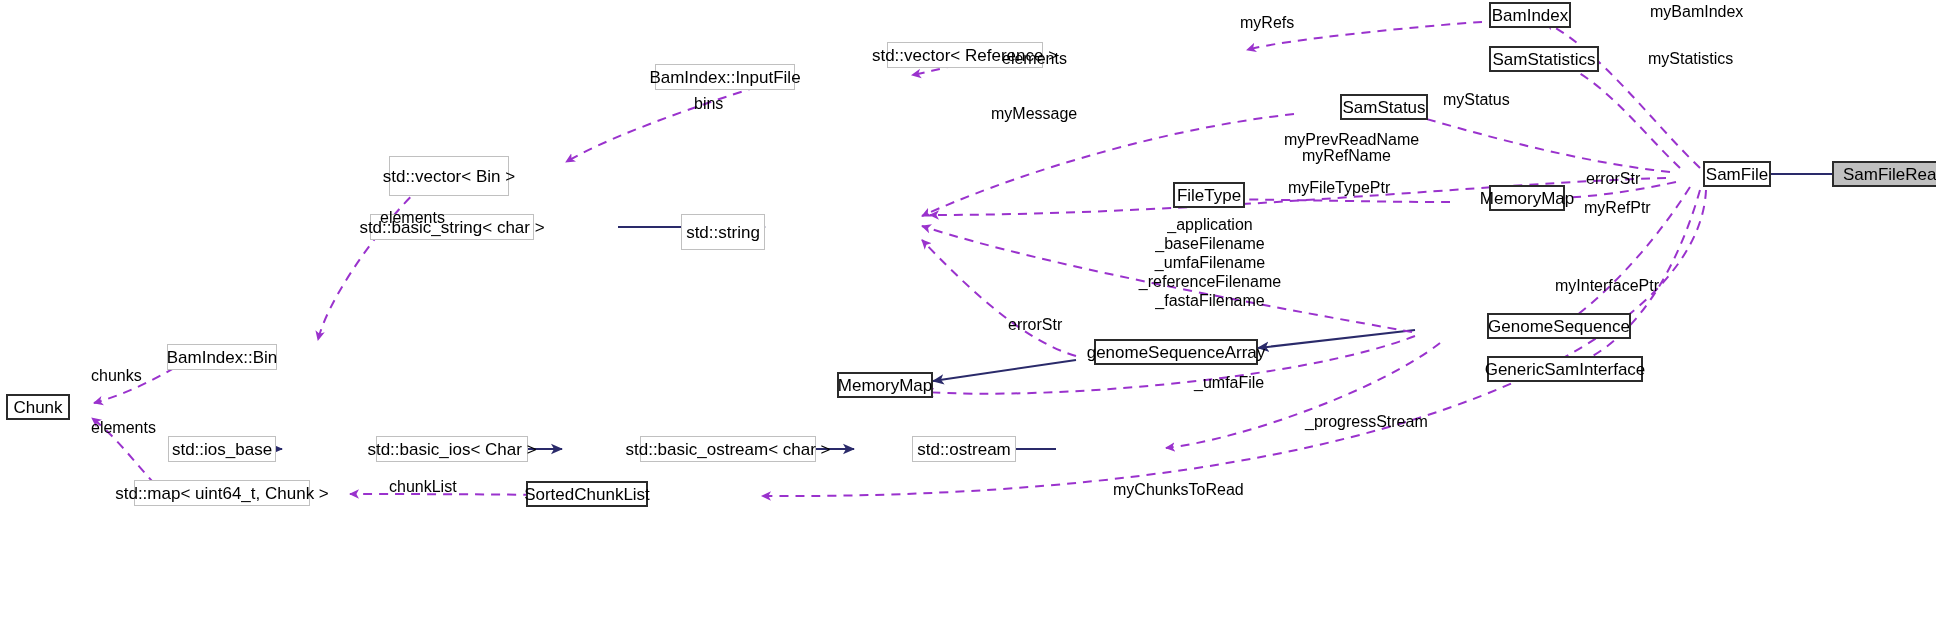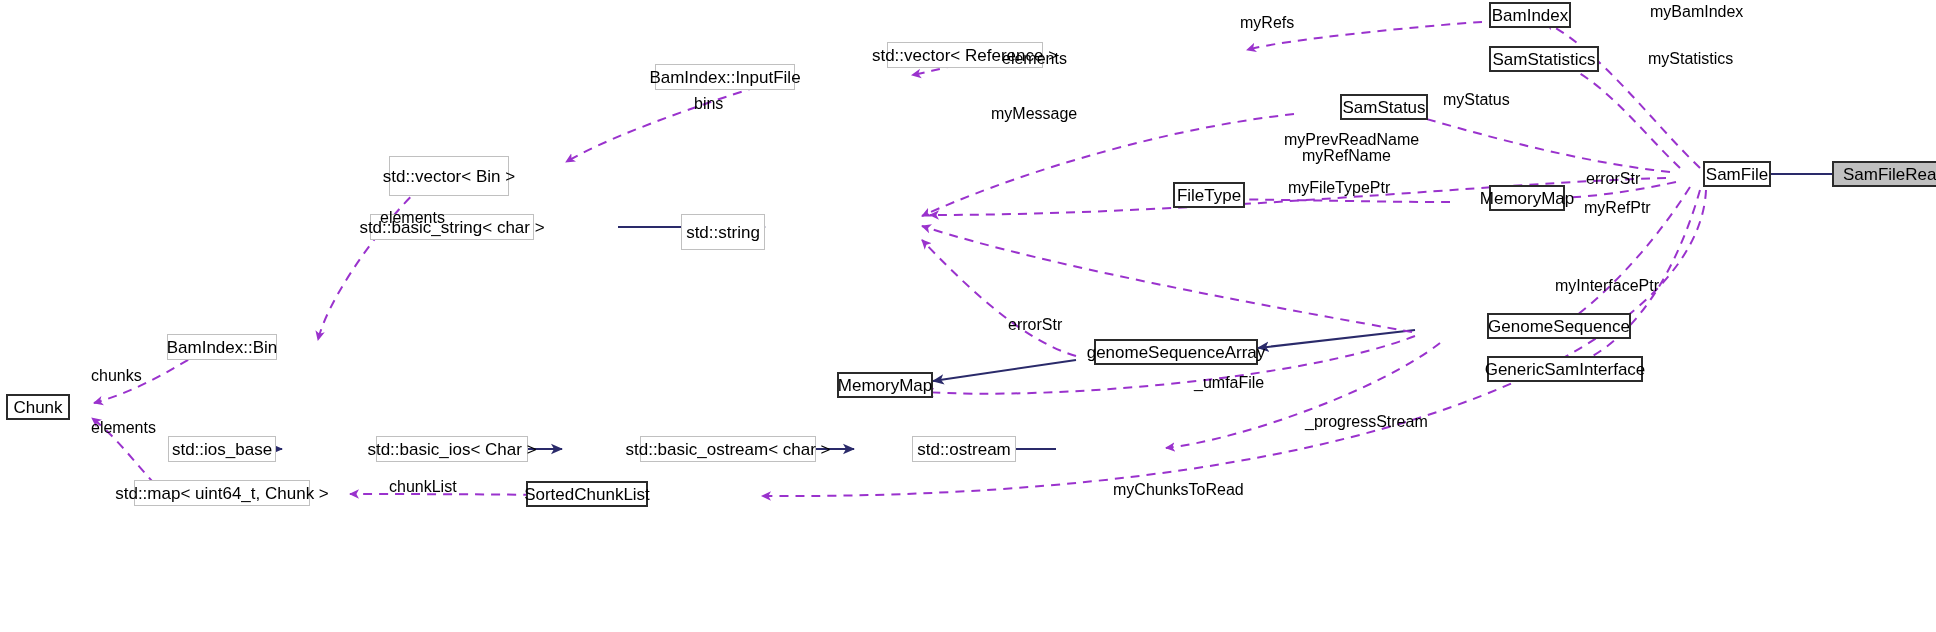--- a/index.html
+++ b/index.html
@@ -163,21 +163,21 @@
   </div>
 
   <div class="node thin" style="left:887px; top:42px; width:156px; height:26px;">
     <span>std::vector&lt; Reference &gt;</span>
   </div>
 
   <div class="node thin" style="left:655px; top:64px; width:140px; height:26px;">
     <span>BamIndex::InputFile</span>
   </div>
 
-  <div class="node thin" style="left:167px; top:334px; width:110px; height:26px;">
+  <div class="node thin" style="left:167px; top:344px; width:110px; height:26px;">
     <span>BamIndex::Bin</span>
   </div>
 
   <div class="node thick" style="left:6px; top:394px; width:64px; height:26px;">
     <span>Chunk</span>
   </div>
 
   <div class="node thin" style="left:168px; top:436px; width:108px; height:26px;">
     <span>std::ios_base</span>
   </div>
@@ -221,20 +221,25 @@
   <div class="edge-label" style="left:1302px; top:147px;">myRefName</div>
 
   <div class="edge-label" style="left:1586px; top:170px;">errorStr</div>
 
   <div class="edge-label" style="left:1288px; top:179px;">myFileTypePtr</div>
 
   <div class="edge-label" style="left:1584px; top:199px;">myRefPtr</div>
 
   <div class="edge-label" style="left:380px; top:209px;">elements</div>
 
+  <div class="edge-label center" style="left:1120px; top:216px; width:180px; white-space:pre;">_application
+_baseFilename
+_umfaFilename
+_referenceFilename
+_fastaFilename</div>
 
   <div class="edge-label" style="left:1555px; top:277px;">myInterfacePtr</div>
 
   <div class="edge-label" style="left:1008px; top:316px;">errorStr</div>
 
   <div class="edge-label" style="left:91px; top:367px;">chunks</div>
 
   <div class="edge-label" style="left:1194px; top:374px;">_umfaFile</div>
 
   <div class="edge-label" style="left:91px; top:419px;">elements</div>

